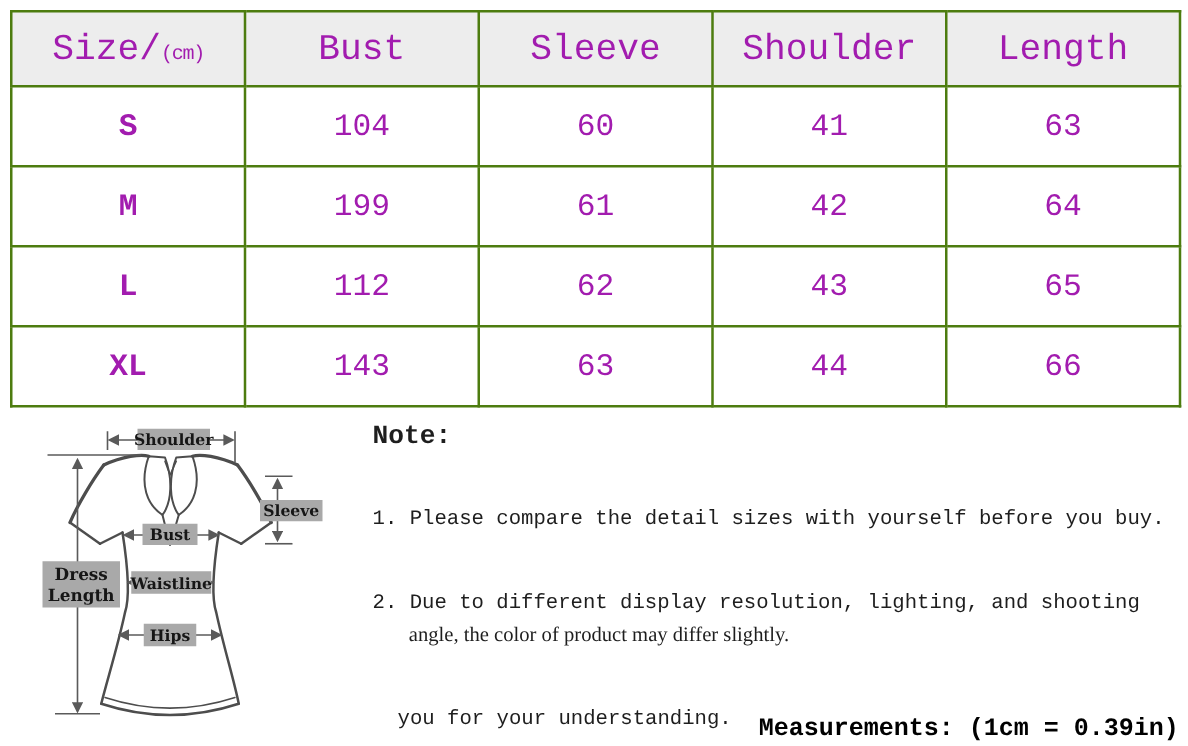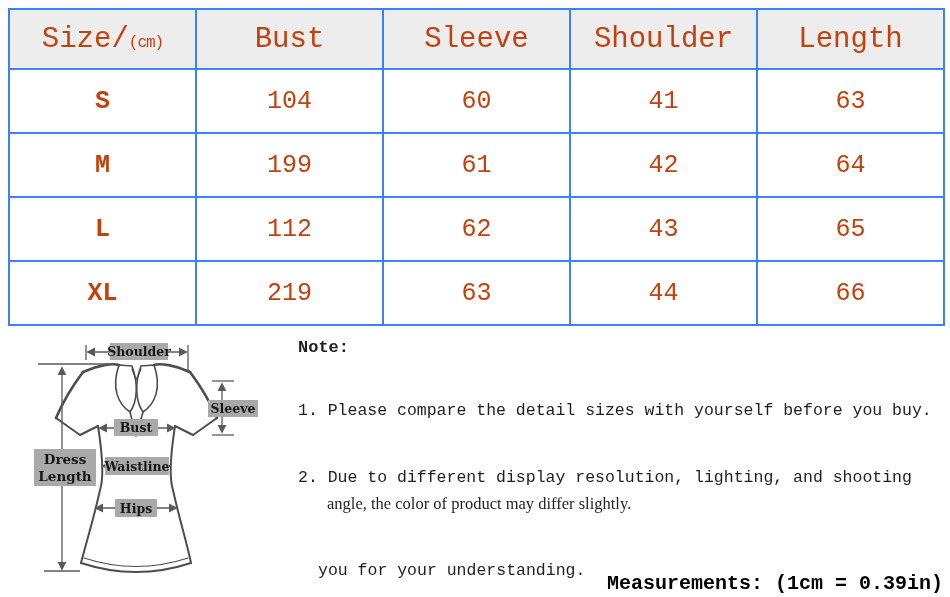--- a/index.html
+++ b/index.html
@@ -9,34 +9,34 @@
     font-family:"Liberation Mono", "DejaVu Sans Mono", monospace;
     color:#1e1e1e;
   }
 
   
   table.size-table {
     position:absolute; left:8px; top:8px; width:937px;
     border-collapse:collapse; table-layout:fixed;
   }
   table.size-table td {
-    border:2px solid #3b82f6;
+    border:2px solid #4d7c0f;
     text-align:center; vertical-align:middle;
-    color:#c2410c; padding:0;
+    color:#a21caf; padding:0;
   }
   tr.header-row td { height:58px; background:#ededed; font-size:29px; }
   tr.data-row td { height:62px; font-size:25px; }
   td.size-cell { font-weight:bold; font-size:23px; }
   span.unit { font-size:16px; letter-spacing:-1px; }
 
   
   .notes {
     position:absolute; left:298px; top:338px; width:650px;
   }
-  .note-title { font-size:17px; font-weight:bold; margin-bottom:31px; }
+  .note-title { font-size:21px; font-weight:bold; margin-bottom:31px; }
   .note-item { font-size:16.5px; line-height:26px; margin-bottom:26px; white-space:nowrap;margin-top:41px; }
   .note-line-indent2 { padding-left:29px;font-family:Liberation Serif, serif; }
   .note-line-indent3 { padding-left:20px;font-family:Liberation Mono, monospace; }
 
   .measurements {
     position:absolute; right:7px; bottom:2px;
     font-size:20px; font-weight:bold; color:#000000; white-space:nowrap;
   }
 
   
@@ -79,21 +79,21 @@
   </tr>
   <tr class="data-row">
     <td class="size-cell">L</td>
     <td>112</td>
     <td>62</td>
     <td>43</td>
     <td>65</td>
   </tr>
   <tr class="data-row">
     <td class="size-cell">XL</td>
-    <td>219</td>
+    <td>143</td>
     <td>63</td>
     <td>44</td>
     <td>66</td>
   </tr>
 </tbody>
   </table>
 
 <svg class="diagram" width="278" height="258" viewBox="0 0 278 258">
   <defs>
     <marker id="ah" viewBox="0 0 10 10" refX="8" refY="5" markerWidth="7" markerHeight="7" orient="auto-start-reverse">

